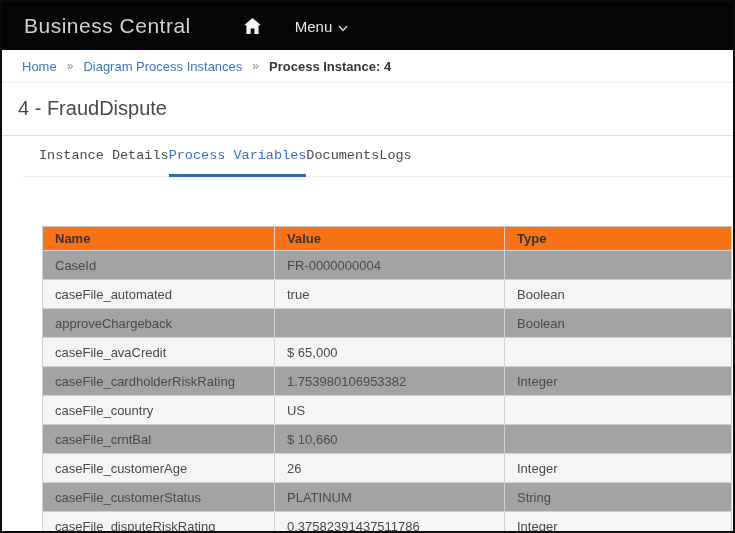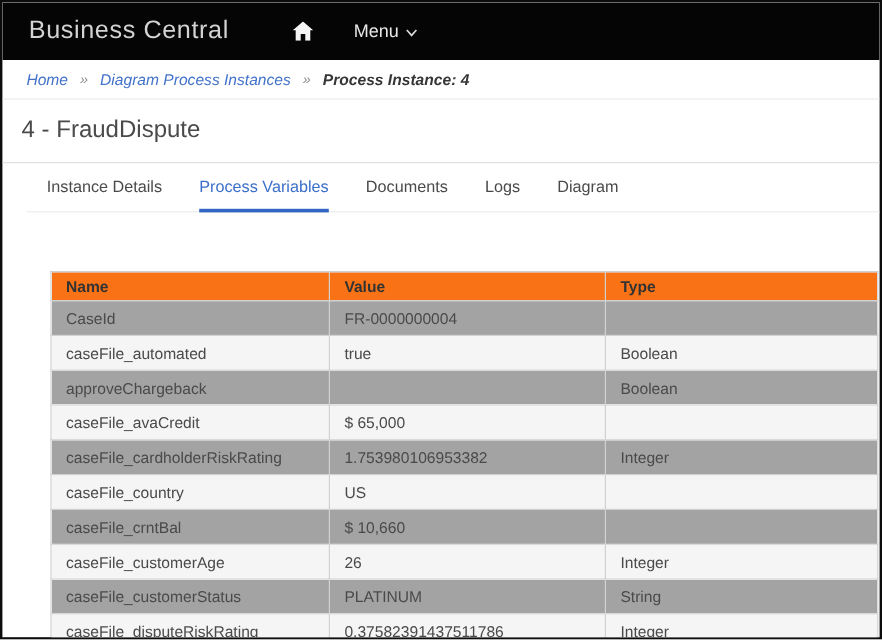--- a/index.html
+++ b/index.html
@@ -50,21 +50,20 @@
   .nav-menu svg { margin-top: 2px; }
   
   .breadcrumb {
     height: 33px;
     display: flex;
     align-items: center;
     padding: 0 20px;
     border-bottom: 1px solid #ececec;
     font-size: 13px;
     gap: 10px;
-    font-style: italic;
   }
   .crumb-link { color: #4272c9; text-decoration: none; cursor: pointer; }
   .crumb-sep { color: #8b8d8f; font-size: 12px; }
   .crumb-current { color: #363636; font-weight: bold; }
   
   .title-block {
     padding: 14px 24px 15px 16px;
     border-bottom: 1px solid #e0e0e0;
   }
   .page-title {
@@ -74,21 +73,21 @@
   }
   
   .tabs-wrap {
     margin: 0 0 0 20px;
     border-bottom: 1px solid #ededed;
     padding-left: 17px;
   }
   .tabs {
     display: flex;
     list-style: none;
-    gap: 31px;
+    font-family: Liberation Mono, monospace;
   }
   .tab {
     font-size: 13.5px;
     color: #4a4a4a;
     padding: 12px 0 11px 0;
     cursor: pointer;
     border-bottom: 3px solid transparent;
     margin-bottom: -1px;
   }
   .tab.active {
@@ -160,21 +159,20 @@
   <div class="title-block">
     <h1 class="page-title">4 - FraudDispute</h1>
   </div>
 
   <div class="tabs-wrap">
     <ul class="tabs">
       <li class="tab">Instance Details</li>
       <li class="tab active">Process Variables</li>
       <li class="tab">Documents</li>
       <li class="tab">Logs</li>
-      <li class="tab">Diagram</li>
     </ul>
   </div>
 
   <div class="table-area">
     <table class="vars">
       <colgroup>
         <col class="c-name">
           <col class="c-value">
           <col class="c-type">
       </colgroup>

